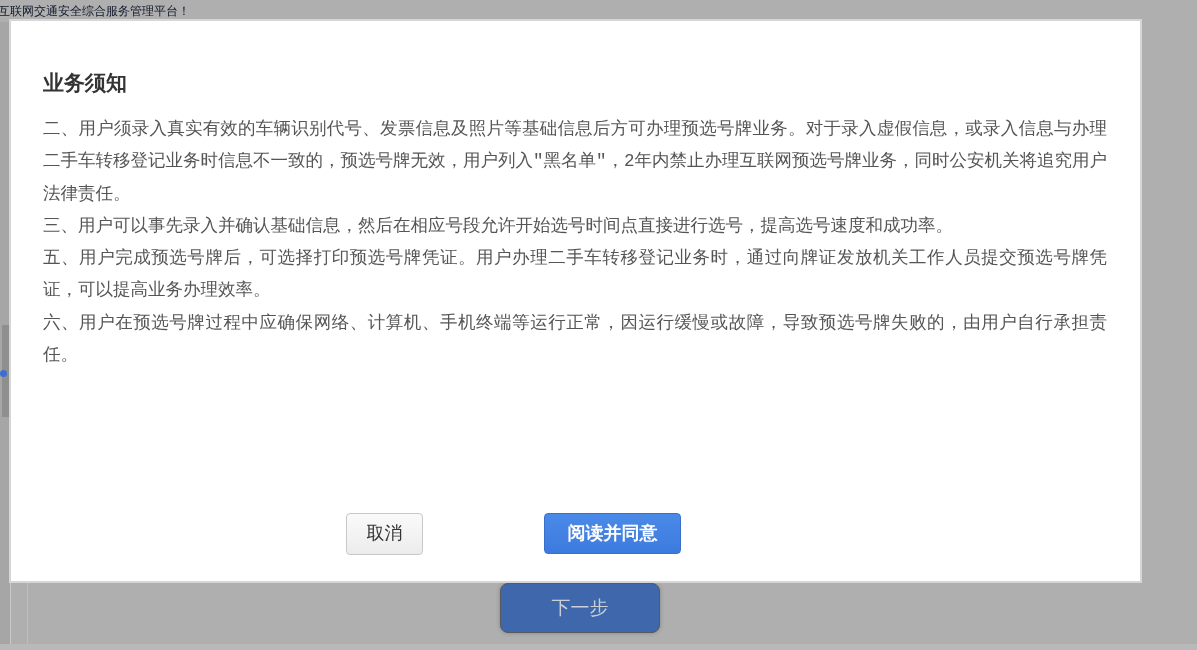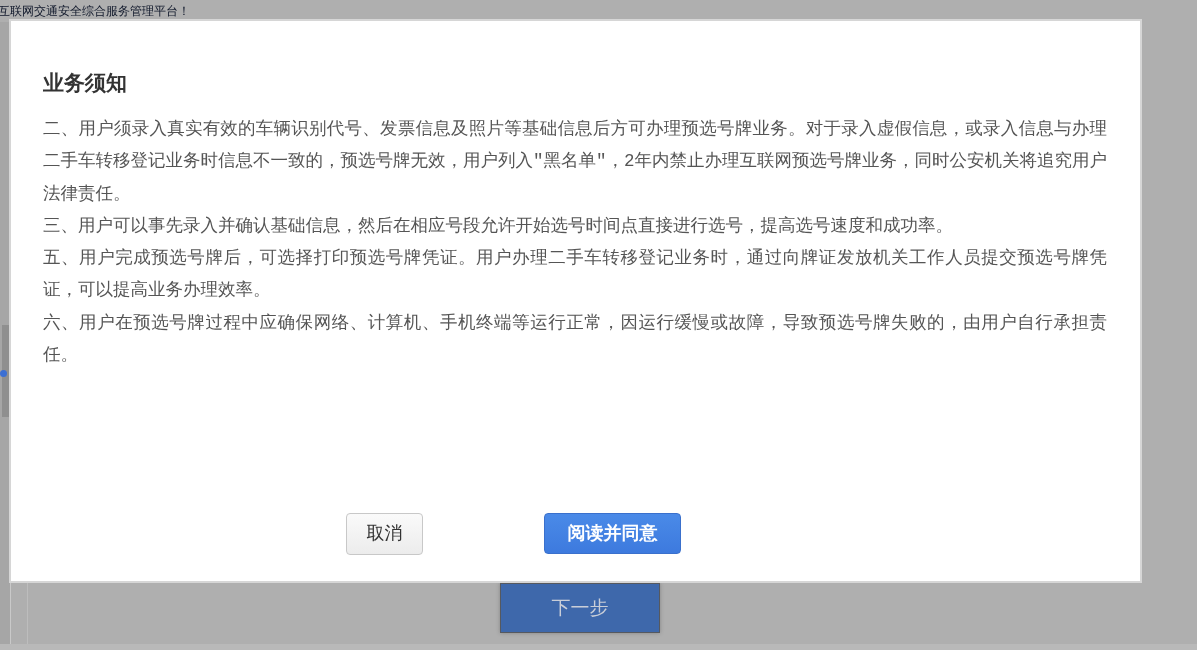--- a/index.html
+++ b/index.html
@@ -26,21 +26,21 @@
     background:#3b6fd4;
   }
   .content-edge-line{
     position:absolute;left:27px;top:582px;width:1px;height:62px;background:#bdbdbd;
   }
   .bottom-strip{
     position:absolute;left:0;top:644px;width:1197px;height:6px;background:#b9b9b9;
   }
   .next-btn{
     position:absolute;left:500px;top:583px;width:160px;height:50px;
-    background:#3e68ab;border:1px solid #56595f;border-radius:0;
+    background:#3e68ab;border:1px solid #56595f;border-radius:8px;
     color:#c9ced8;font-size:19px;line-height:48px;text-align:center;
     box-shadow:0 0 4px rgba(0,0,0,0.25);
     box-sizing:border-box;cursor:pointer;
   }
   
   .modal{
     position:absolute;left:11px;top:21px;width:1129px;height:560px;
     background:#ffffff;
     box-shadow:0 0 0 2px #d6d6d6;
     font-family:Liberation Mono, monospace;

